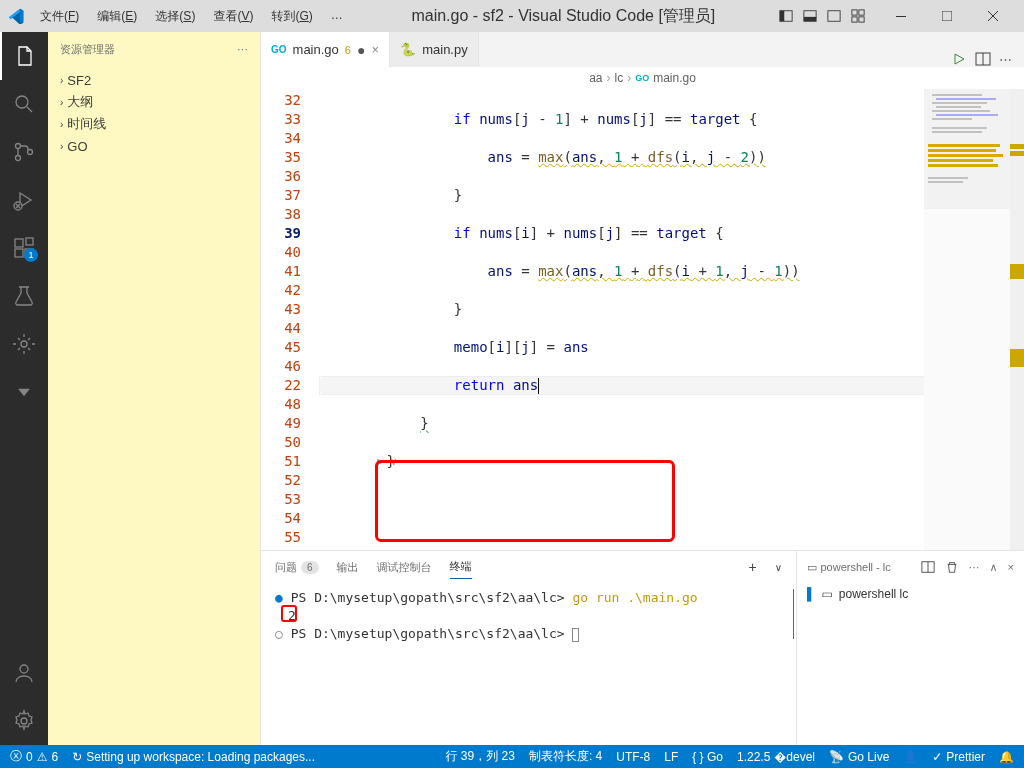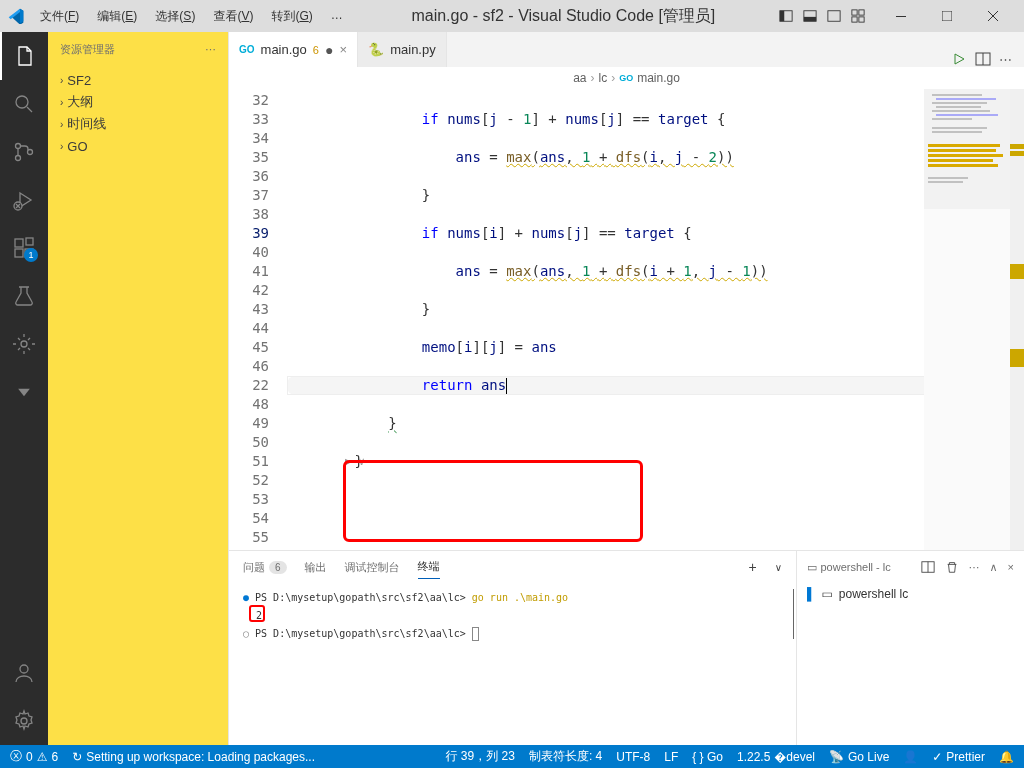--- a/index.html
+++ b/index.html
@@ -21,21 +21,21 @@
 .main-layout { display: flex; height: 713px; }
 
 
 .activity-bar { width: 48px; background: #2c2c2c; display: flex; flex-direction: column; }
 .activity-bar .top-icons { flex: 1; }
 .activity-bar .ab-item { width: 48px; height: 48px; display: flex; align-items: center; justify-content: center; cursor: pointer; color: #858585; position: relative; }
 .activity-bar .ab-item.active { color: #fff; border-left: 2px solid #fff; }
 .activity-bar .ab-item .badge { position: absolute; bottom: 10px; right: 10px; background: #007acc; color: #fff; border-radius: 50%; width: 14px; height: 14px; font-size: 9px; display: flex; align-items: center; justify-content: center; }
 
 
-.sidebar { width: 181px; background: #fde047; border-right: 1px solid #e5e5e5; }
+.sidebar { width: 213px; background: #fef9c3; border-right: 1px solid #e5e5e5; }
 .sidebar-header { height: 35px; display: flex; align-items: center; justify-content: space-between; padding: 0 12px; font-size: 11px; color: #6f6f6f; }
 .sidebar-section { padding: 2px 0; }
 .sidebar-section .section-item { height: 22px; display: flex; align-items: center; padding-left: 12px; cursor: pointer; font-size: 13px; color: #3b3b3b; }
 .sidebar-section .chevron { font-size: 10px; margin-right: 4px; color: #424242; }
 
 
 .editor-area { flex: 1; display: flex; flex-direction: column; background: #fff; }
 .tabs-bar { height: 35px; background: #f3f3f3; display: flex; align-items: flex-end; justify-content: space-between; }
 .tabs { display: flex; }
 .tab { height: 35px; padding: 0 10px; display: flex; align-items: center; gap: 6px; cursor: pointer; font-size: 13px; background: #ececec; border-right: 1px solid #e5e5e5; }
@@ -45,21 +45,21 @@
 .tab-icon-go { color: #00ADD8; font-weight: bold; font-size: 10px; }
 .tab-icon-py { color: #3572A5; }
 .editor-actions { display: flex; gap: 8px; padding-right: 12px; align-items: center; color: #424242; }
 .editor-actions span { cursor: pointer; }
 
 .breadcrumbs { height: 22px; display: flex; align-items: center; padding: 0 14px; font-size: 12px; color: #616161; gap: 4px; justify-content: center; }
 .breadcrumbs .sep { color: #a0a0a0; }
 
 .code-area { flex: 1; display: flex; position: relative; overflow: hidden; font-family: Consolas, monospace; font-size: 14px; line-height: 19px; }
 .gutter { width: 58px; text-align: right; padding-right: 18px; color: #237893; padding-top: 2px; }
-.gutter .ln { height: 19px; color:#737373 }
+.gutter .ln { height: 19px; color:#c2410c }
 .code-content { flex: 1; padding-top: 2px; white-space: pre; position: relative; }
 .code-line { height: 19px; }
 .code-line.current { background: #f5f5f5; position: relative; border-radius: 8px; }
 .code-line.current::after { content: ''; position: absolute; left: 0; right: 0; top: 0; bottom: 0; border: 1px solid #eee; pointer-events: none; }
 .cursor { border-left: 1px solid #000; display: inline-block; height: 17px; vertical-align: middle; }
 
 
 .kw { color: #0000ff; }
 .fn { color: #795E26; }
 .nm { color: #098658; }
@@ -77,21 +77,21 @@
 
 .panel { height: 195px; border-top: 1px solid #e5e5e5; display: flex; background: #fff; }
 .panel-main { flex: 1; display: flex; flex-direction: column; }
 .panel-side { width: 228px; border-left: 1px solid #e5e5e5; }
 .panel-tabs { height: 32px; display: flex; align-items: center; padding: 0 14px; gap: 18px; font-size: 11px; color: #6e6e6e; }
 .panel-tabs .p-tab { cursor: pointer; padding: 4px 0; }
 .panel-tabs .p-tab.active { color: #333; border-bottom: 1px solid #005fb8; }
 .panel-tabs .p-badge { background: #e4e4e4; border-radius: 10px; padding: 1px 6px; font-size: 10px; margin-left: 4px; }
 .panel-tabs .spacer { flex: 1; }
 .panel-tabs .p-action { cursor: pointer; font-size: 14px; color: #424242; }
-.terminal-content { padding: 6px 14px; font-family: Consolas, monospace; font-size: 10px; line-height: 18px; position: relative; }
+.terminal-content { padding: 6px 14px; font-family: Consolas, monospace; font-size: 13px; line-height: 18px; position: relative; }
 .term-line { white-space: pre; }
 .term-cmd { color: #c19c00; }
 .term-dot { color: #0078d4; }
 .term-dot2 { color: #888; }
 .term-red-box { position: absolute; border: 2px solid #ff0000; border-radius: 3px; left: 20px; top: 22px; width: 16px; height: 17px; pointer-events: none; }
 .panel-side-header { height: 32px; display: flex; align-items: center; padding: 0 10px; font-size: 11px; color: #6e6e6e; gap: 10px; justify-content: flex-end; }
 .panel-side-item { padding: 4px 10px; font-size: 12px; display: flex; align-items: center; gap: 6px; }
 .panel-side-item .ps-icon { color: #323232; }
 
 
@@ -307,21 +307,21 @@
 
     <div class="code-area">
       <div class="gutter" id="gutter">
           <div class="ln">32</div>
           <div class="ln">33</div>
           <div class="ln">34</div>
           <div class="ln">35</div>
           <div class="ln">36</div>
           <div class="ln">37</div>
           <div class="ln">38</div>
-          <div class="ln" style="color: rgb(11, 33, 111);">39</div>
+          <div class="ln" style="color: rgb(11, 33, 111); font-weight: bold;">39</div>
           <div class="ln">40</div>
           <div class="ln">41</div>
           <div class="ln">42</div>
           <div class="ln">43</div>
           <div class="ln">44</div>
           <div class="ln">45</div>
           <div class="ln">46</div>
           <div class="ln">22</div>
           <div class="ln">48</div>
           <div class="ln">49</div>

